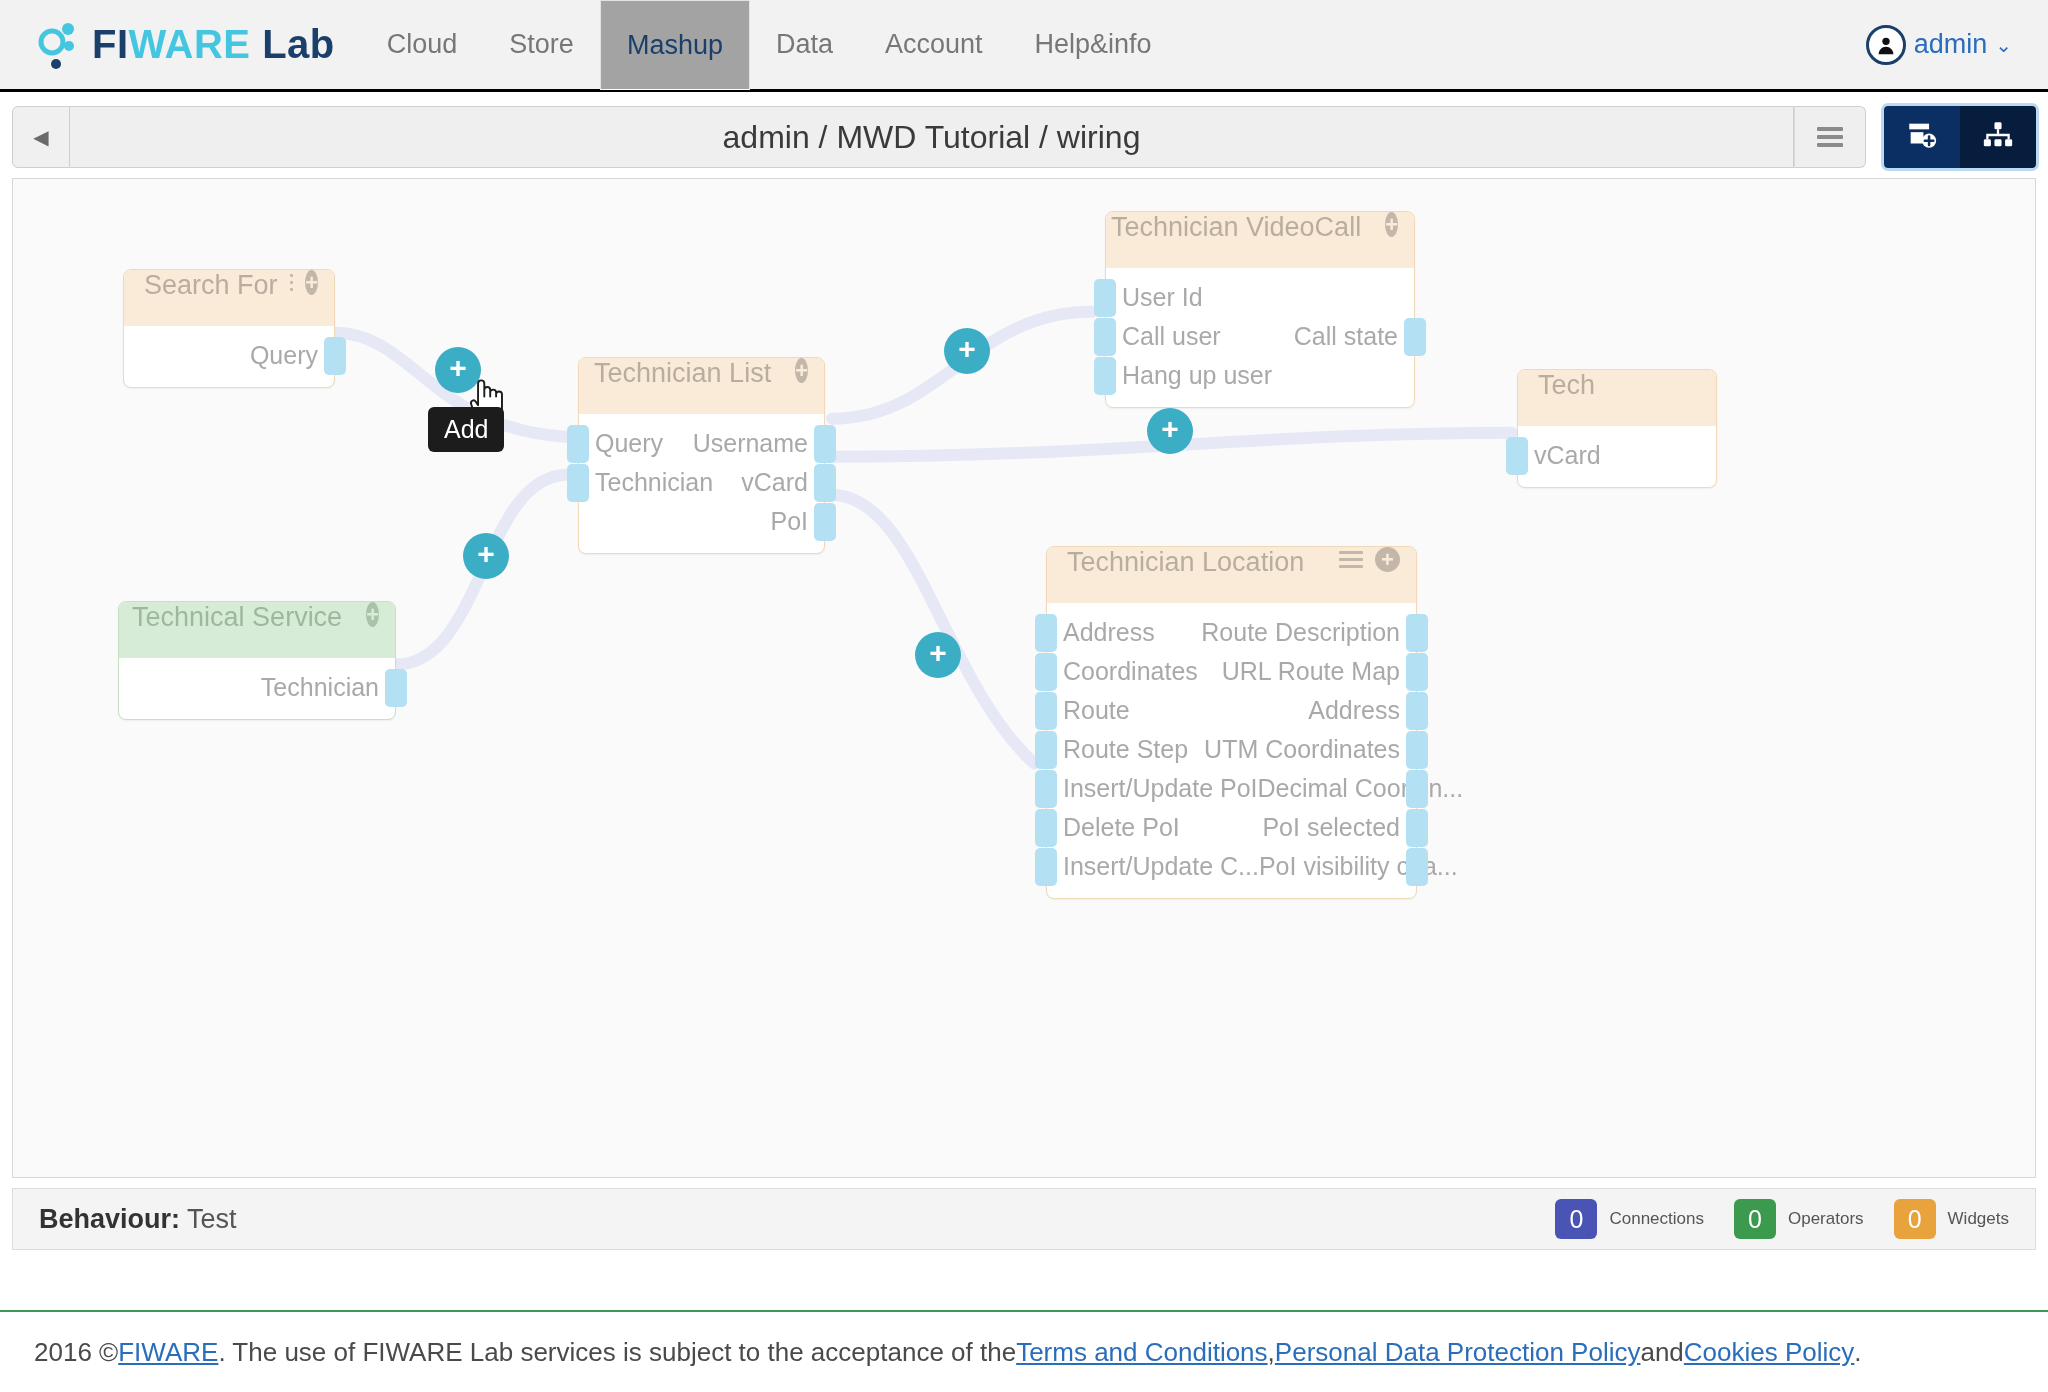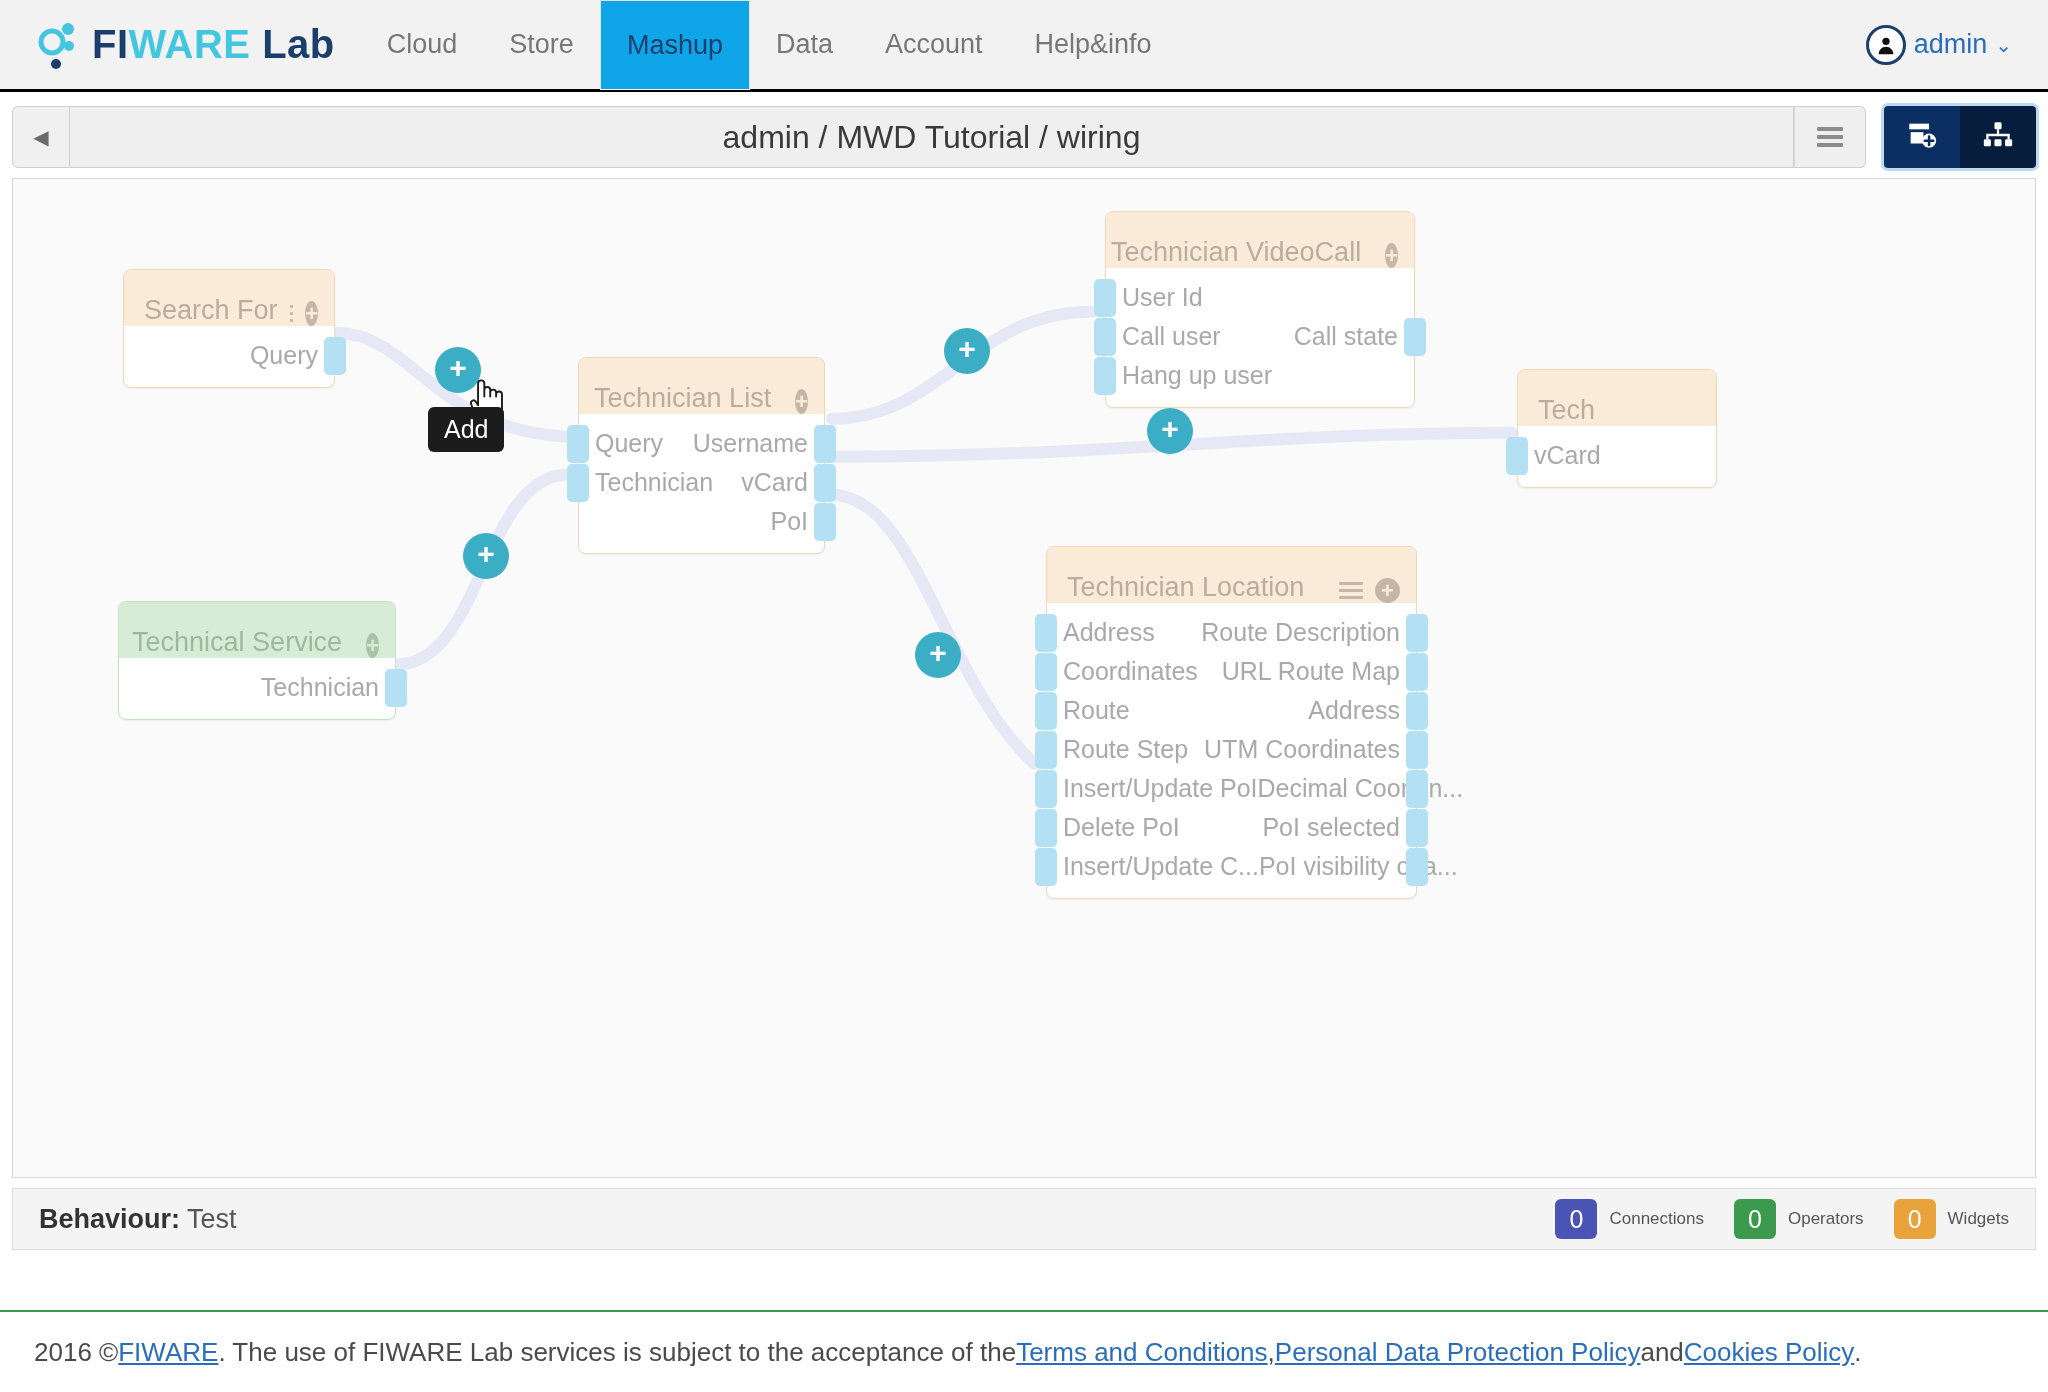--- a/index.html
+++ b/index.html
@@ -37,21 +37,21 @@
   .navitem {
     display:flex; align-items:center;
     padding: 0 26px;
     font-size: 27px;
     color: #777777;
     text-decoration:none;
     white-space: nowrap;
     text-align: center;
   }
   .navitem.active {
-    background: #0ea5e9;
+    background: #a3a3a3;
     color: #1b3f6b;
     border-top: 1px solid #e2e2e2;
     border-left: 1px solid #e2e2e2;
     border-right: 1px solid #e2e2e2;
     border-bottom: 1px solid #fdfdfd;
     margin-bottom: -1px;
   }
   .user-area {
     margin-left:auto; display:flex; align-items:center;
     gap: 8px; padding-right: 36px;
@@ -116,21 +116,21 @@
     position:absolute;
     border-radius: 8px;
     border: 1px solid #f0d9b8;
     background: #ffffff;
     box-shadow: 0 1px 2px rgba(0,0,0,.05);
   }
   .node.green { border-color:#c4e2c4; }
   .node-head {
     background: #faebd8;
     border-radius: 7px 7px 0 0;
-    display:flex; align-items:flex-end; justify-content:flex-end;
+    display:flex; align-items:flex-start; justify-content:flex-end;
     gap: 12px;
     padding: 0 16px;
     height: 56px;
     color:#b9ada0;
     font-size: 27px;
   }
   .node.green .node-head { background:#d6ecd6; color:#9db89d; }
   .node-title { margin-right: auto; padding-left: 4px; white-space:nowrap; }
   .hb { width:24px; }
   .hb span { display:block; height:3px; background:#c3b7a9; margin:4px 0; border-radius:1px; }

